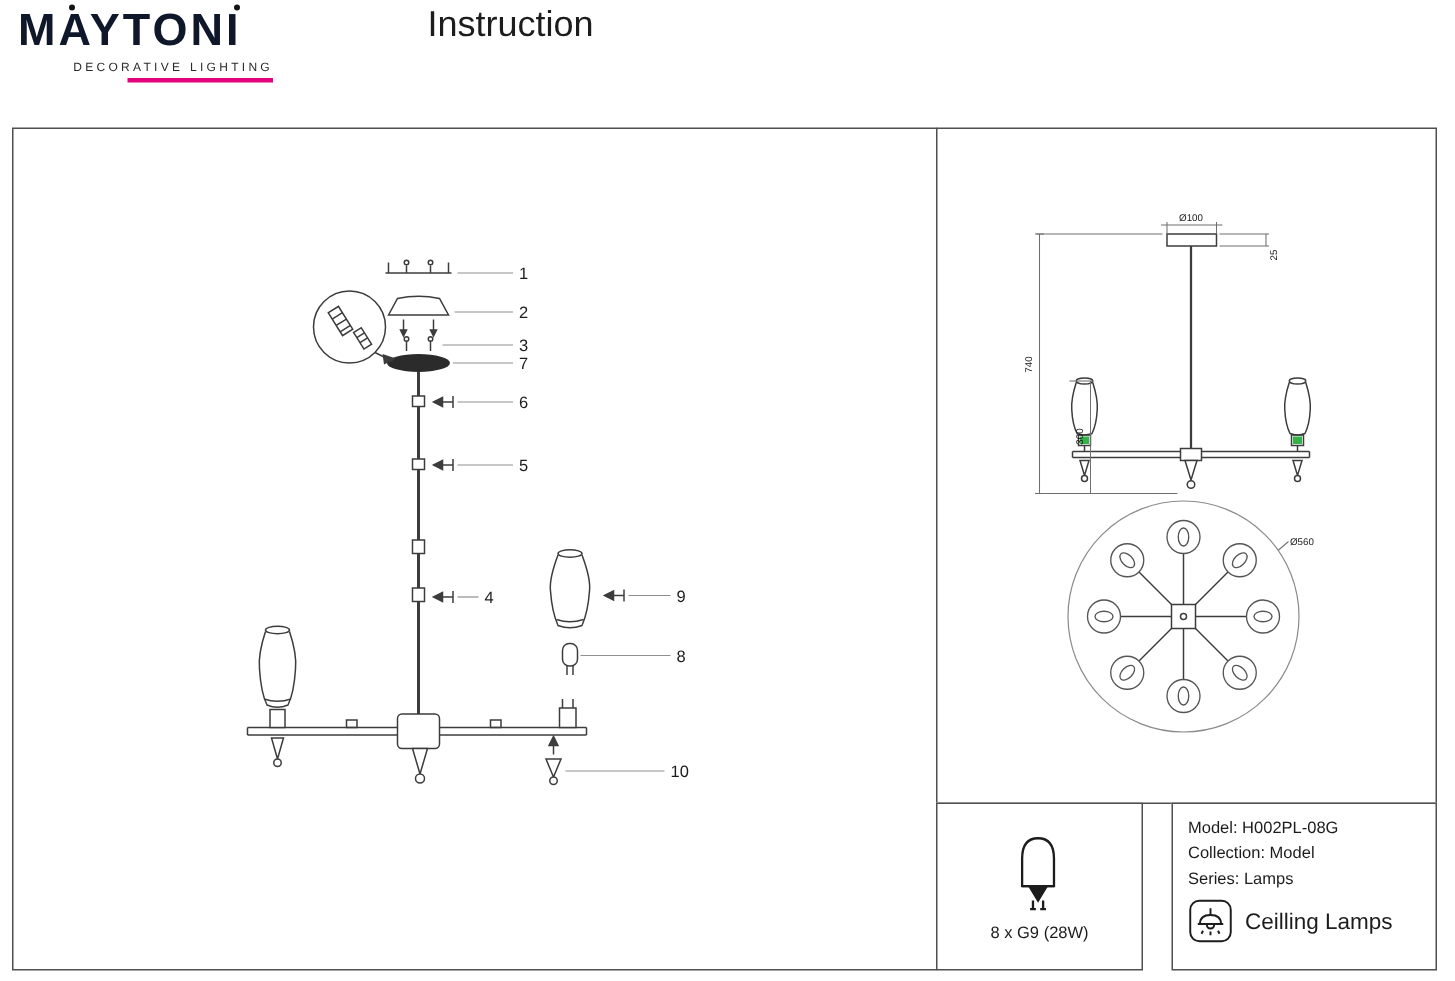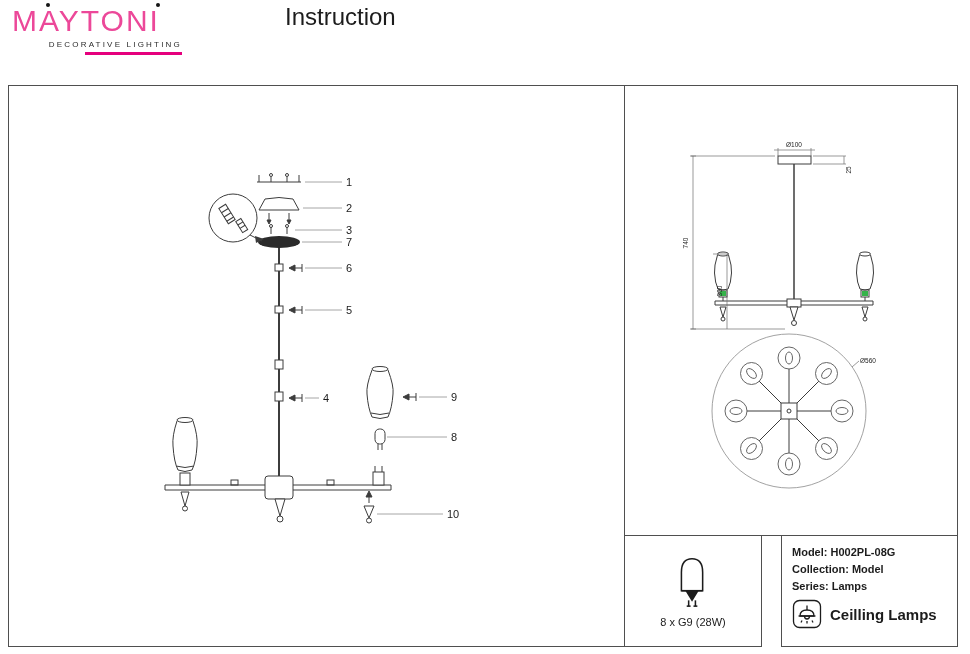--- a/index.html
+++ b/index.html
@@ -8,37 +8,37 @@
     font-family:"Liberation Sans", sans-serif; color:#1c1c1c; overflow:hidden;
   }
   .box { position:absolute; border:1px solid #4f4f4f; background:#fff; box-sizing:border-box; }
   svg { display:block; }
   svg text { font-family:"Liberation Sans", sans-serif; fill:#1c1c1c; }
   .part-label { font-size:11px; }
   .dim-label { font-size:6.5px; }
 
   
   .logo { position:absolute; left:12px; top:6px; width:170px; }
-  .logo-name { position:relative; font-size:30px; font-weight:400; letter-spacing:2px; line-height:1; color:#ec4899; }
+  .logo-name { position:relative; font-size:30px; font-weight:700; letter-spacing:2px; line-height:1; color:#0f172a; }
   .logo-dot { position:absolute; width:4px; height:4px; border-radius:50%; background:#141414; top:-3px; }
   .logo-dot.a { left:34px; }
   .logo-dot.i { left:144px; }
   .logo-sub { margin-top:4px; font-size:8px; letter-spacing:2.2px; font-weight:400; text-align:right; color:#2b2b2b; }
   .logo-line { margin-top:3px; margin-left:auto; width:97px; height:3px; }
 
   .title-block { position:absolute; left:285px; top:3px; width:370px; }
   .page-title { font-size:24px; font-weight:400; }
   .page-model { font-size:15px; margin-top:3px; }
 
   
   .panel-assembly { left:8px; top:85px; width:617px; height:562px; }
   .panel-tech     { left:624px; top:85px; width:334px; height:451px; }
   .panel-bulb     { left:624px; top:535px; width:138px; height:112px;
                     display:flex; flex-direction:column; align-items:center; justify-content:center; }
-  .panel-model    { left:781px; top:535px; width:177px; height:112px; padding:10px 14px 0 10px;font-weight:bold; }
+  .panel-model    { left:781px; top:535px; width:177px; height:112px; padding:10px 14px 0 10px; }
 
   .bulb-caption { font-size:11px; margin-top:6px; }
   .spec-line { font-size:11px; margin-bottom:5px; }
   .category-row { display:flex; align-items:center; margin-top:7px; }
   .category-label { font-size:15px; margin-left:8px; }
 </style>
 </head>
 <body>
 
 <div class="page">

